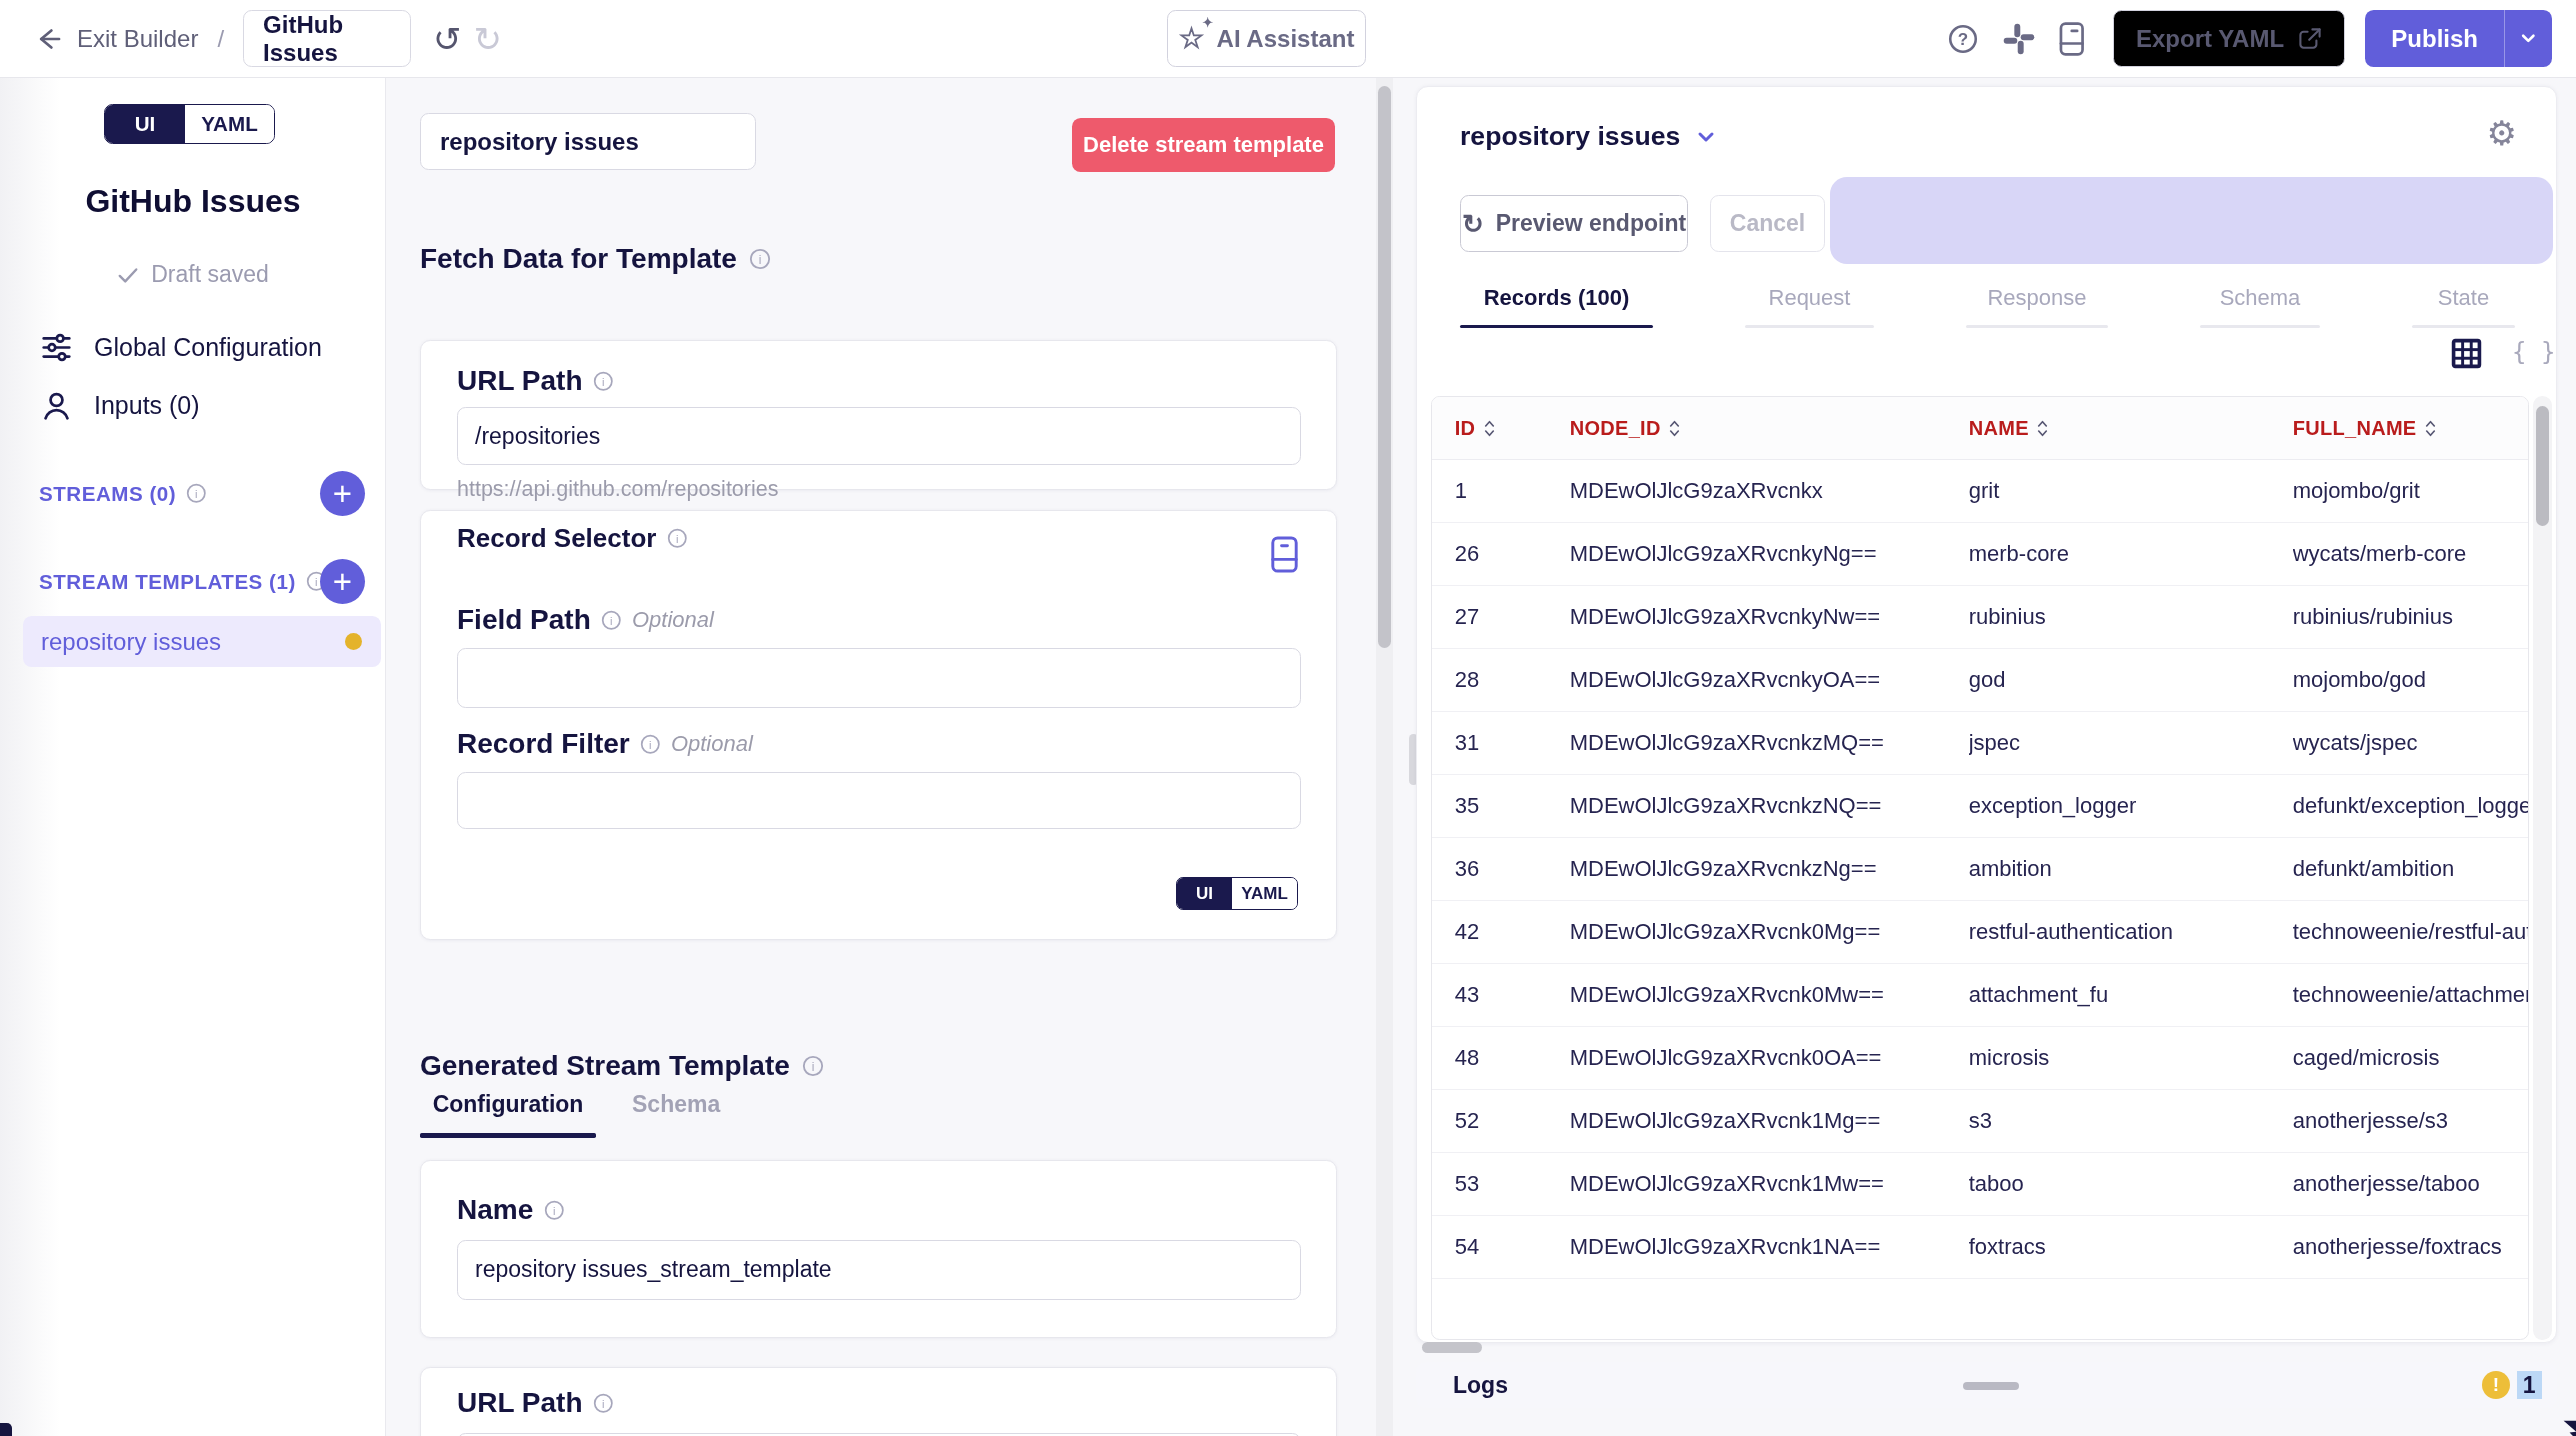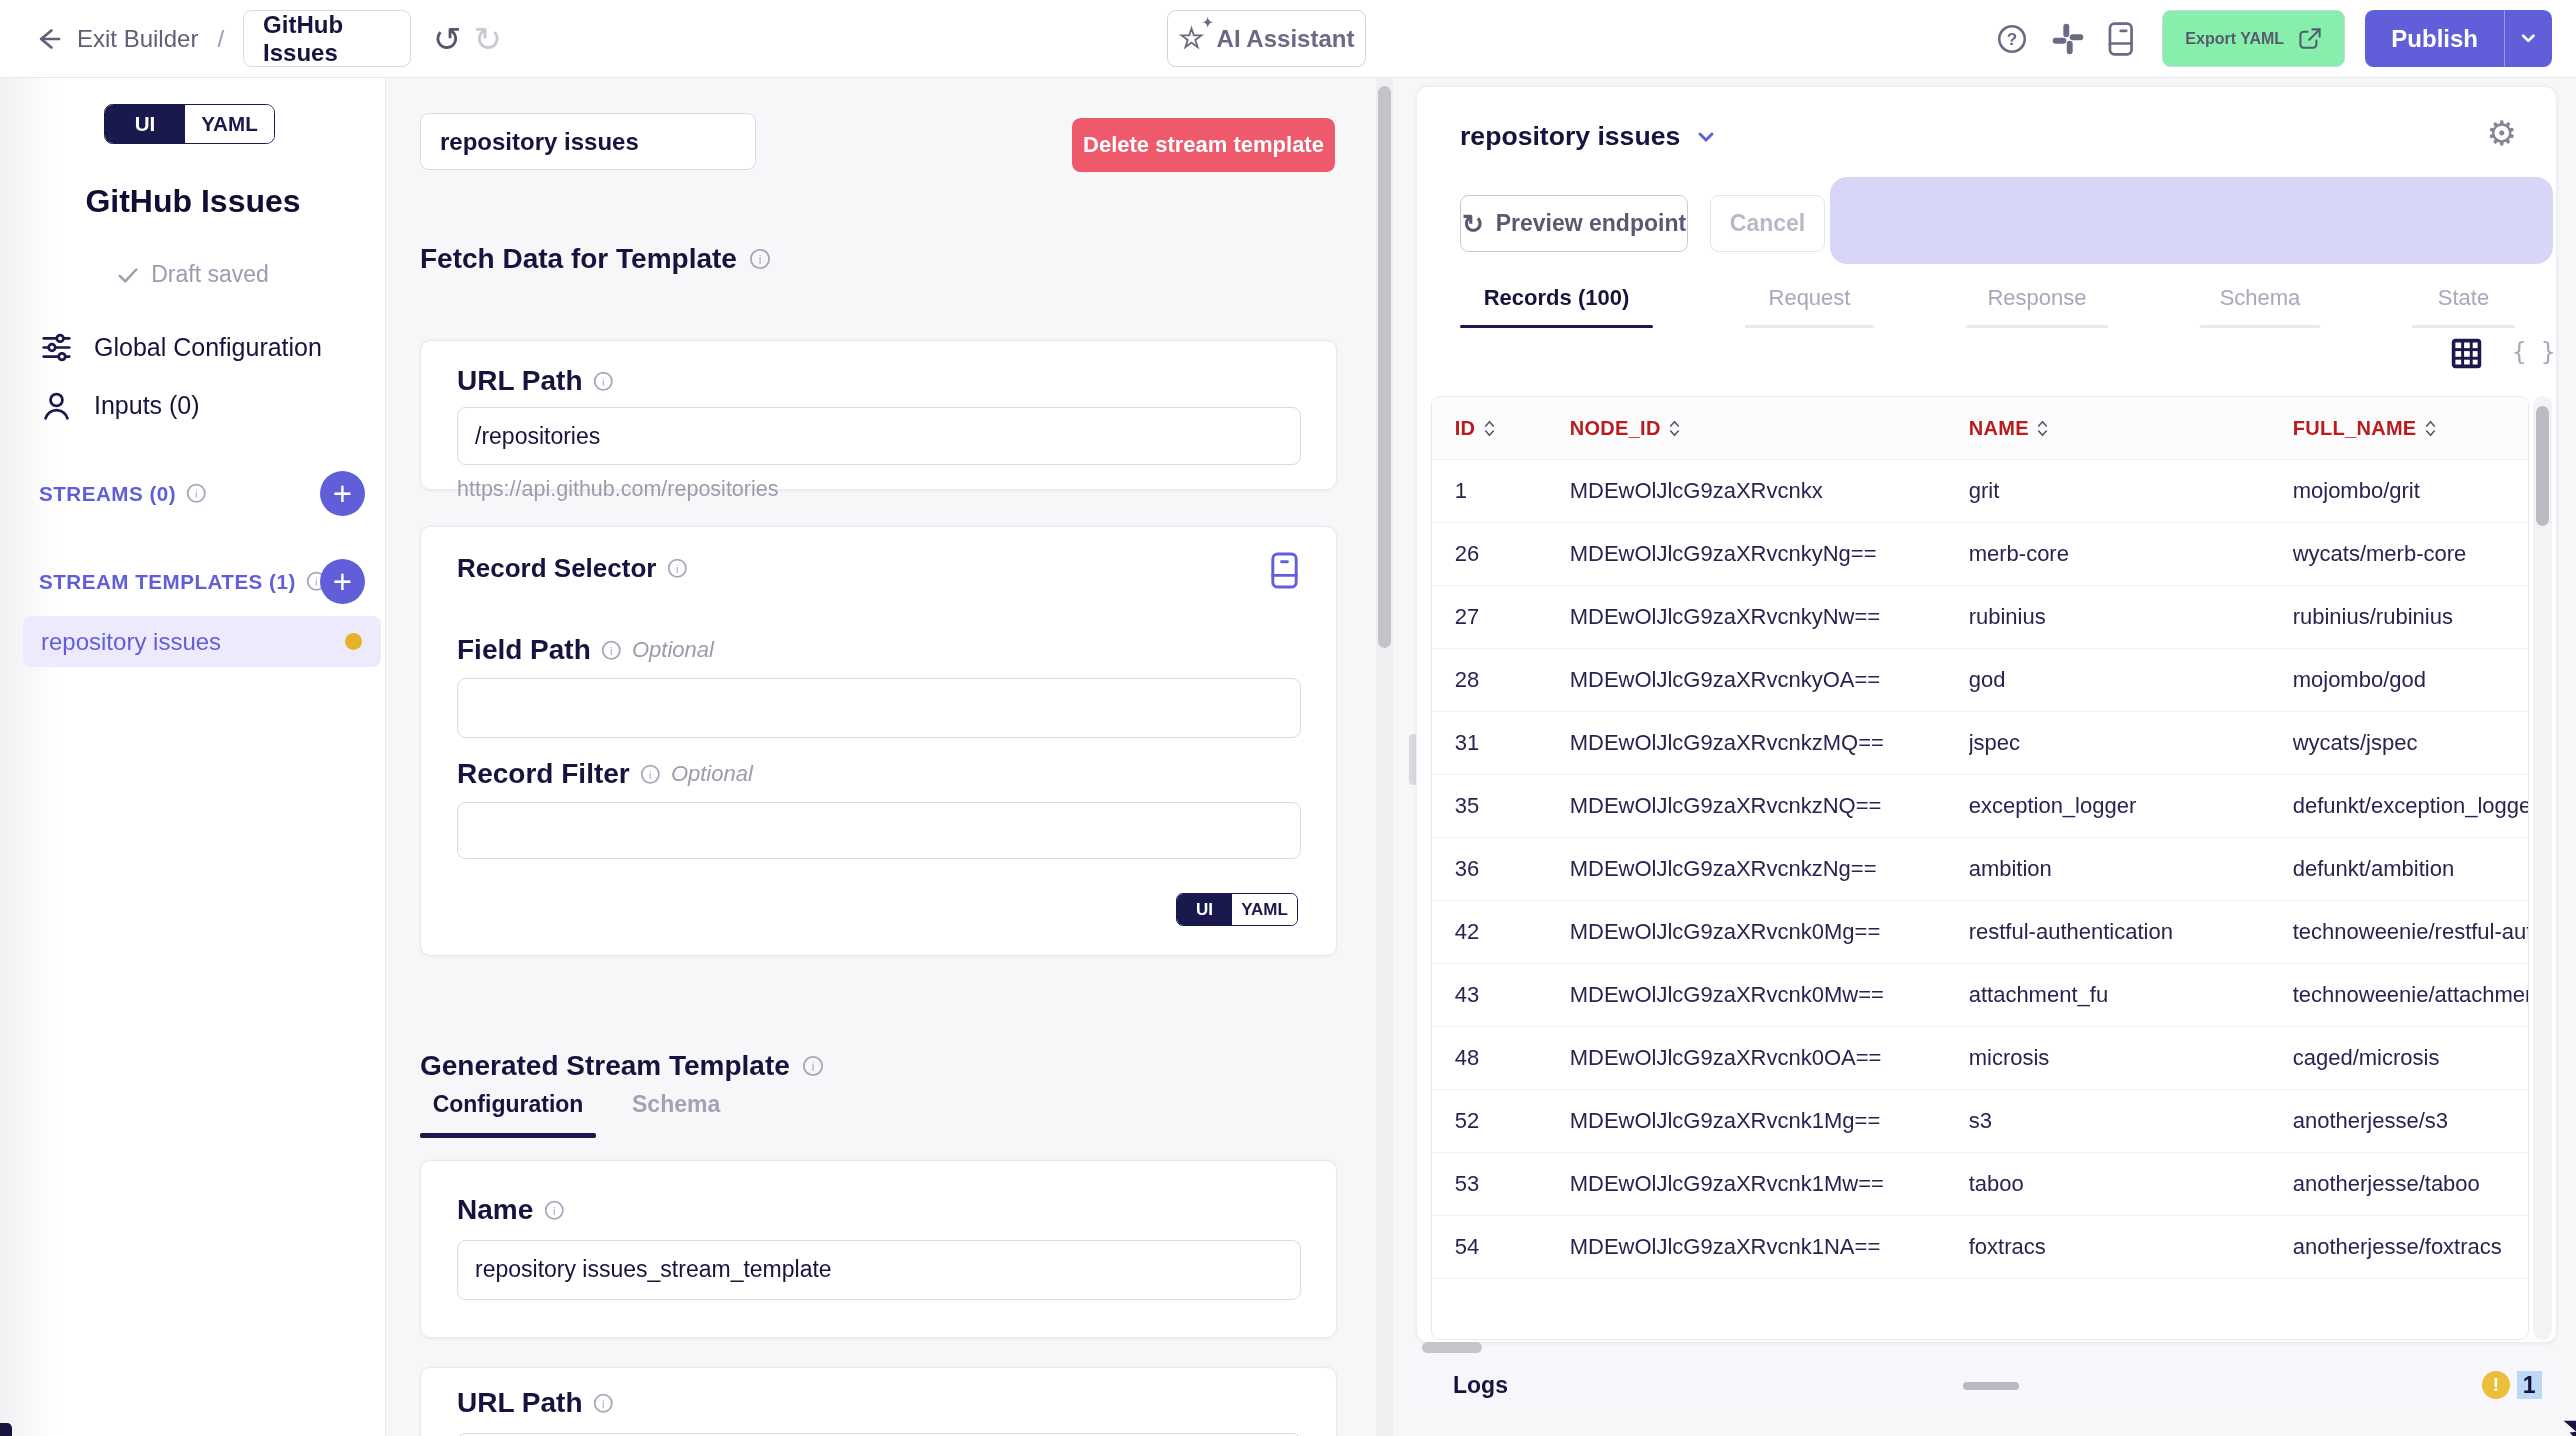--- a/index.html
+++ b/index.html
@@ -36,23 +36,23 @@
     display:flex; align-items:center; justify-content:center; gap:12px;
     font-family:inherit; font-size:24px; font-weight:700; color:#6a6a85; cursor:pointer;
   }
   .ai-star { position:relative; font-size:29px; line-height:1; color:#6a6a85; font-style:normal; }
   .ai-star i { position:absolute; top:-8.6px; right:-8.6px; font-size:13px; font-style:normal; }
 
   .tb-right { position:absolute; right:24px; top:0; height:77px; display:flex; align-items:center; }
   .tb-ic { color:#6a6a85; margin-left:22px; cursor:pointer; }
   .export-btn {
     margin-left:27.5px; height:57px; padding:0 22px;
-    background:#86efac; border:1.7px solid #d2d2de; border-radius:8.6px;
+    background:#000000; border:1.7px solid #d2d2de; border-radius:8.6px;
     display:flex; align-items:center; gap:13.7px;
-    font-family:inherit; font-size:16px; font-weight:700; color:#595971; cursor:pointer;
+    font-family:inherit; font-size:24px; font-weight:700; color:#595971; cursor:pointer;
   }
   .publish-btn {
     margin-left:20.6px; height:57px; display:flex; border-radius:8.6px; overflow:hidden; cursor:pointer;
   }
   .publish-main {
     background:#615eda; color:#fff; font-size:24px; font-weight:700;
     display:flex; align-items:center; padding:0 26px;
   }
   .publish-caret {
     background:#615eda; border-left:1.7px solid rgba(255,255,255,.35);
@@ -347,21 +347,21 @@
       <span class="lbl">URL Path</span>
       <svg class="info-ic" width="20.6" height="20.6" viewBox="0 0 24 24" fill="none">
           <circle cx="12" cy="12" r="10" stroke="#a7a7bc" stroke-width="2"></circle>
           <text x="12" y="17" text-anchor="middle" font-size="13" fill="#a7a7bc" font-family="Liberation Sans, sans-serif">i</text>
         </svg>
     </div>
     <input class="txt-input" style="margin-top: 10.3px; height: 58px;" value="/repositories">
     <div class="helper" style="margin-top:12px;">https://api.github.com/repositories</div>
   </div>
 
-  <div class="card" style="top:448px; height:430px; padding:26px 36px;">
+  <div class="card" style="top:432px; height:430px; padding:12px 36px;">
     <div class="fld-label">
       <span class="lbl" style="font-size:26px;">Record Selector</span>
       <svg class="info-ic" width="20.6" height="20.6" viewBox="0 0 24 24" fill="none">
           <circle cx="12" cy="12" r="10" stroke="#a7a7bc" stroke-width="2"></circle>
           <text x="12" y="17" text-anchor="middle" font-size="13" fill="#a7a7bc" font-family="Liberation Sans, sans-serif">i</text>
         </svg>
     </div>
     <svg class="doc-ic" width="31" height="39" viewBox="0 0 30 40" fill="none" stroke="currentColor" stroke-width="3" stroke-linecap="round">
         <rect x="3" y="3" width="24" height="34" rx="5"></rect>
         <line x1="12" y1="11" x2="18" y2="11"></line>

